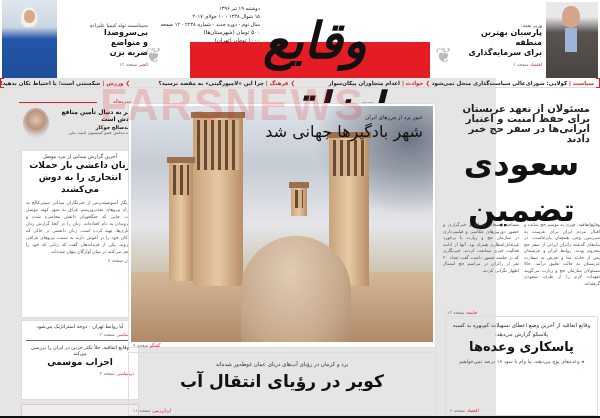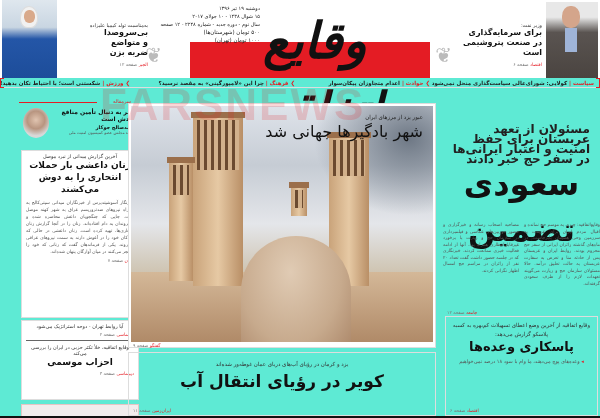--- a/index.html
+++ b/index.html
@@ -1,17 +1,17 @@
 <!DOCTYPE html>
 <html><head>
 <meta charset="utf-8">
 <style>
   * { box-sizing: border-box; margin: 0; padding: 0; }
   body { width: 600px; height: 418px; overflow: hidden; background: #fff; font-family: "DejaVu Sans", sans-serif; direction: rtl; position: relative; }
-  .page { position: absolute; left: 0; top: 0; width: 600px; height: 418px; background: #5eead4; }
+  .page { position: absolute; left: 0; top: 0; width: 496px; height: 418px; background: #e5e5e5; }
 
   
   .masthead { position: absolute; top: 0; left: 0; width: 600px; height: 78px; background: #fff; }
   .mast-red { position: absolute; left: 160px; top: 0; width: 290px; height: 78px; background: #fff; }
   .mast-red .band { position: absolute; left: 30px; right: 20px; top: 42px; height: 36px; background: #e41c24; }
   .mast-logo { position: absolute; left: 40px; right: 20px; top: 6px; height: 70px; font-family: "DejaVu Serif", serif; font-weight: bold; font-size: 50px; color: #111; text-align: center; line-height: 70px; letter-spacing: -2px; font-style: italic; }
   .mast-info { position: absolute; left: 170px; top: 4px; width: 90px; font-size: 5px; line-height: 8px; color: #222; text-align: right; }
   .mast-info div { white-space: nowrap; }
   .mast-price { font-size: 5.5px; }
   .laurel-l, .laurel-r { position: absolute; top: 40px; width: 12px; height: 30px; color: #bbb; font-size: 20px; line-height: 30px; }
@@ -83,21 +83,21 @@
   .photo-caption .title { font-size: 16px; font-weight: normal; color: #111; margin-top: 2px; }
   .photo-src { position: absolute; left: 4px; bottom: -1px; font-size: 4.5px; color: #e41c24; }
 
   .bottom-story { position: absolute; left: 3px; top: 252px; width: 308px; height: 64px; border: 1px solid #ddd; text-align: center; }
   .bottom-story .kicker { font-size: 5.5px; color: #333; margin-top: 8px; }
   .bottom-story .headline { font-size: 17px; font-weight: bold; color: #111; margin-top: 4px; }
   .bottom-story .source { position: absolute; left: 4px; bottom: 2px; font-size: 4.5px; color: #e41c24; }
 
   
   .col-right { position: absolute; left: 443px; top: 100px; width: 157px; height: 318px; text-align: right; }
-  .lead-kicker { font-size: 12px; font-weight: bold; color: #222; line-height: 10px; padding: 4px 10px 0 4px; margin-top: 20px; }
+  .lead-kicker { font-size: 10px; font-weight: bold; color: #222; line-height: 10px; padding: 4px 10px 0 4px; }
   .lead-head { font-size: 32px; font-weight: bold; line-height: 40px; color: #111; text-align: center; margin-top: 6px; font-family: "DejaVu Sans", sans-serif; }
   .lead-body { position: absolute; top: 122px; left: 0; width: 157px; height: 88px; display: flex; gap: 5px; }
   .lead-body .c { flex: 1; font-size: 4.5px; line-height: 6.5px; color: #555; text-align: justify; }
   .lead-src { position: absolute; top: 210px; left: 4px; font-size: 4.5px; color: #e41c24; }
   .side-box { position: absolute; top: 216px; left: 2px; width: 153px; height: 100px; border: 1px solid #ddd; text-align: center; padding: 4px; }
   .side-box .kicker { font-size: 5.5px; color: #333; line-height: 9px; }
   .side-box .headline { font-size: 13px; font-weight: bold; color: #111; margin-top: 0; }
   .side-box .sub { font-size: 5px; color: #555; margin-top: 4px; }
   .side-box .sub .bullet { color: #e41c24; }
   .side-box .source { position: absolute; left: 4px; bottom: 2px; font-size: 4.5px; color: #e41c24; }
@@ -138,22 +138,22 @@
     </div>
     <div class="laurel-r">❦</div>
 
     <div class="top-right-story">
       <div class="minister-photo">
         <div class="head"></div>
           <div class="shirt"></div>
       </div>
       <div class="tr-text">
         <div class="kicker-sm">وزیر نفت:</div>
+        <div class="head-sm">پارسیان بهترین منطقه</div>
         <div class="head-sm">برای سرمایه‌گذاری</div>
-        <div class="head-sm">در صنعت پتروشیمی است</div>
         <div class="src"><span style="color:#e41c24">اقتصاد</span> <span>صفحه ۶</span></div>
       </div>
     </div>
   </div>
 
   <div class="ticker ticker-1">
     <div class="tick-edge" style="right:0;border-left:none;"></div>
     <div class="tk-item" style="right:6px;">
       <span class="cat">سیاست</span><span class="sep"> | </span><span>کولایی: شورای‌عالی سیاست‌گذاری منحل نمی‌شود</span>
     </div>

